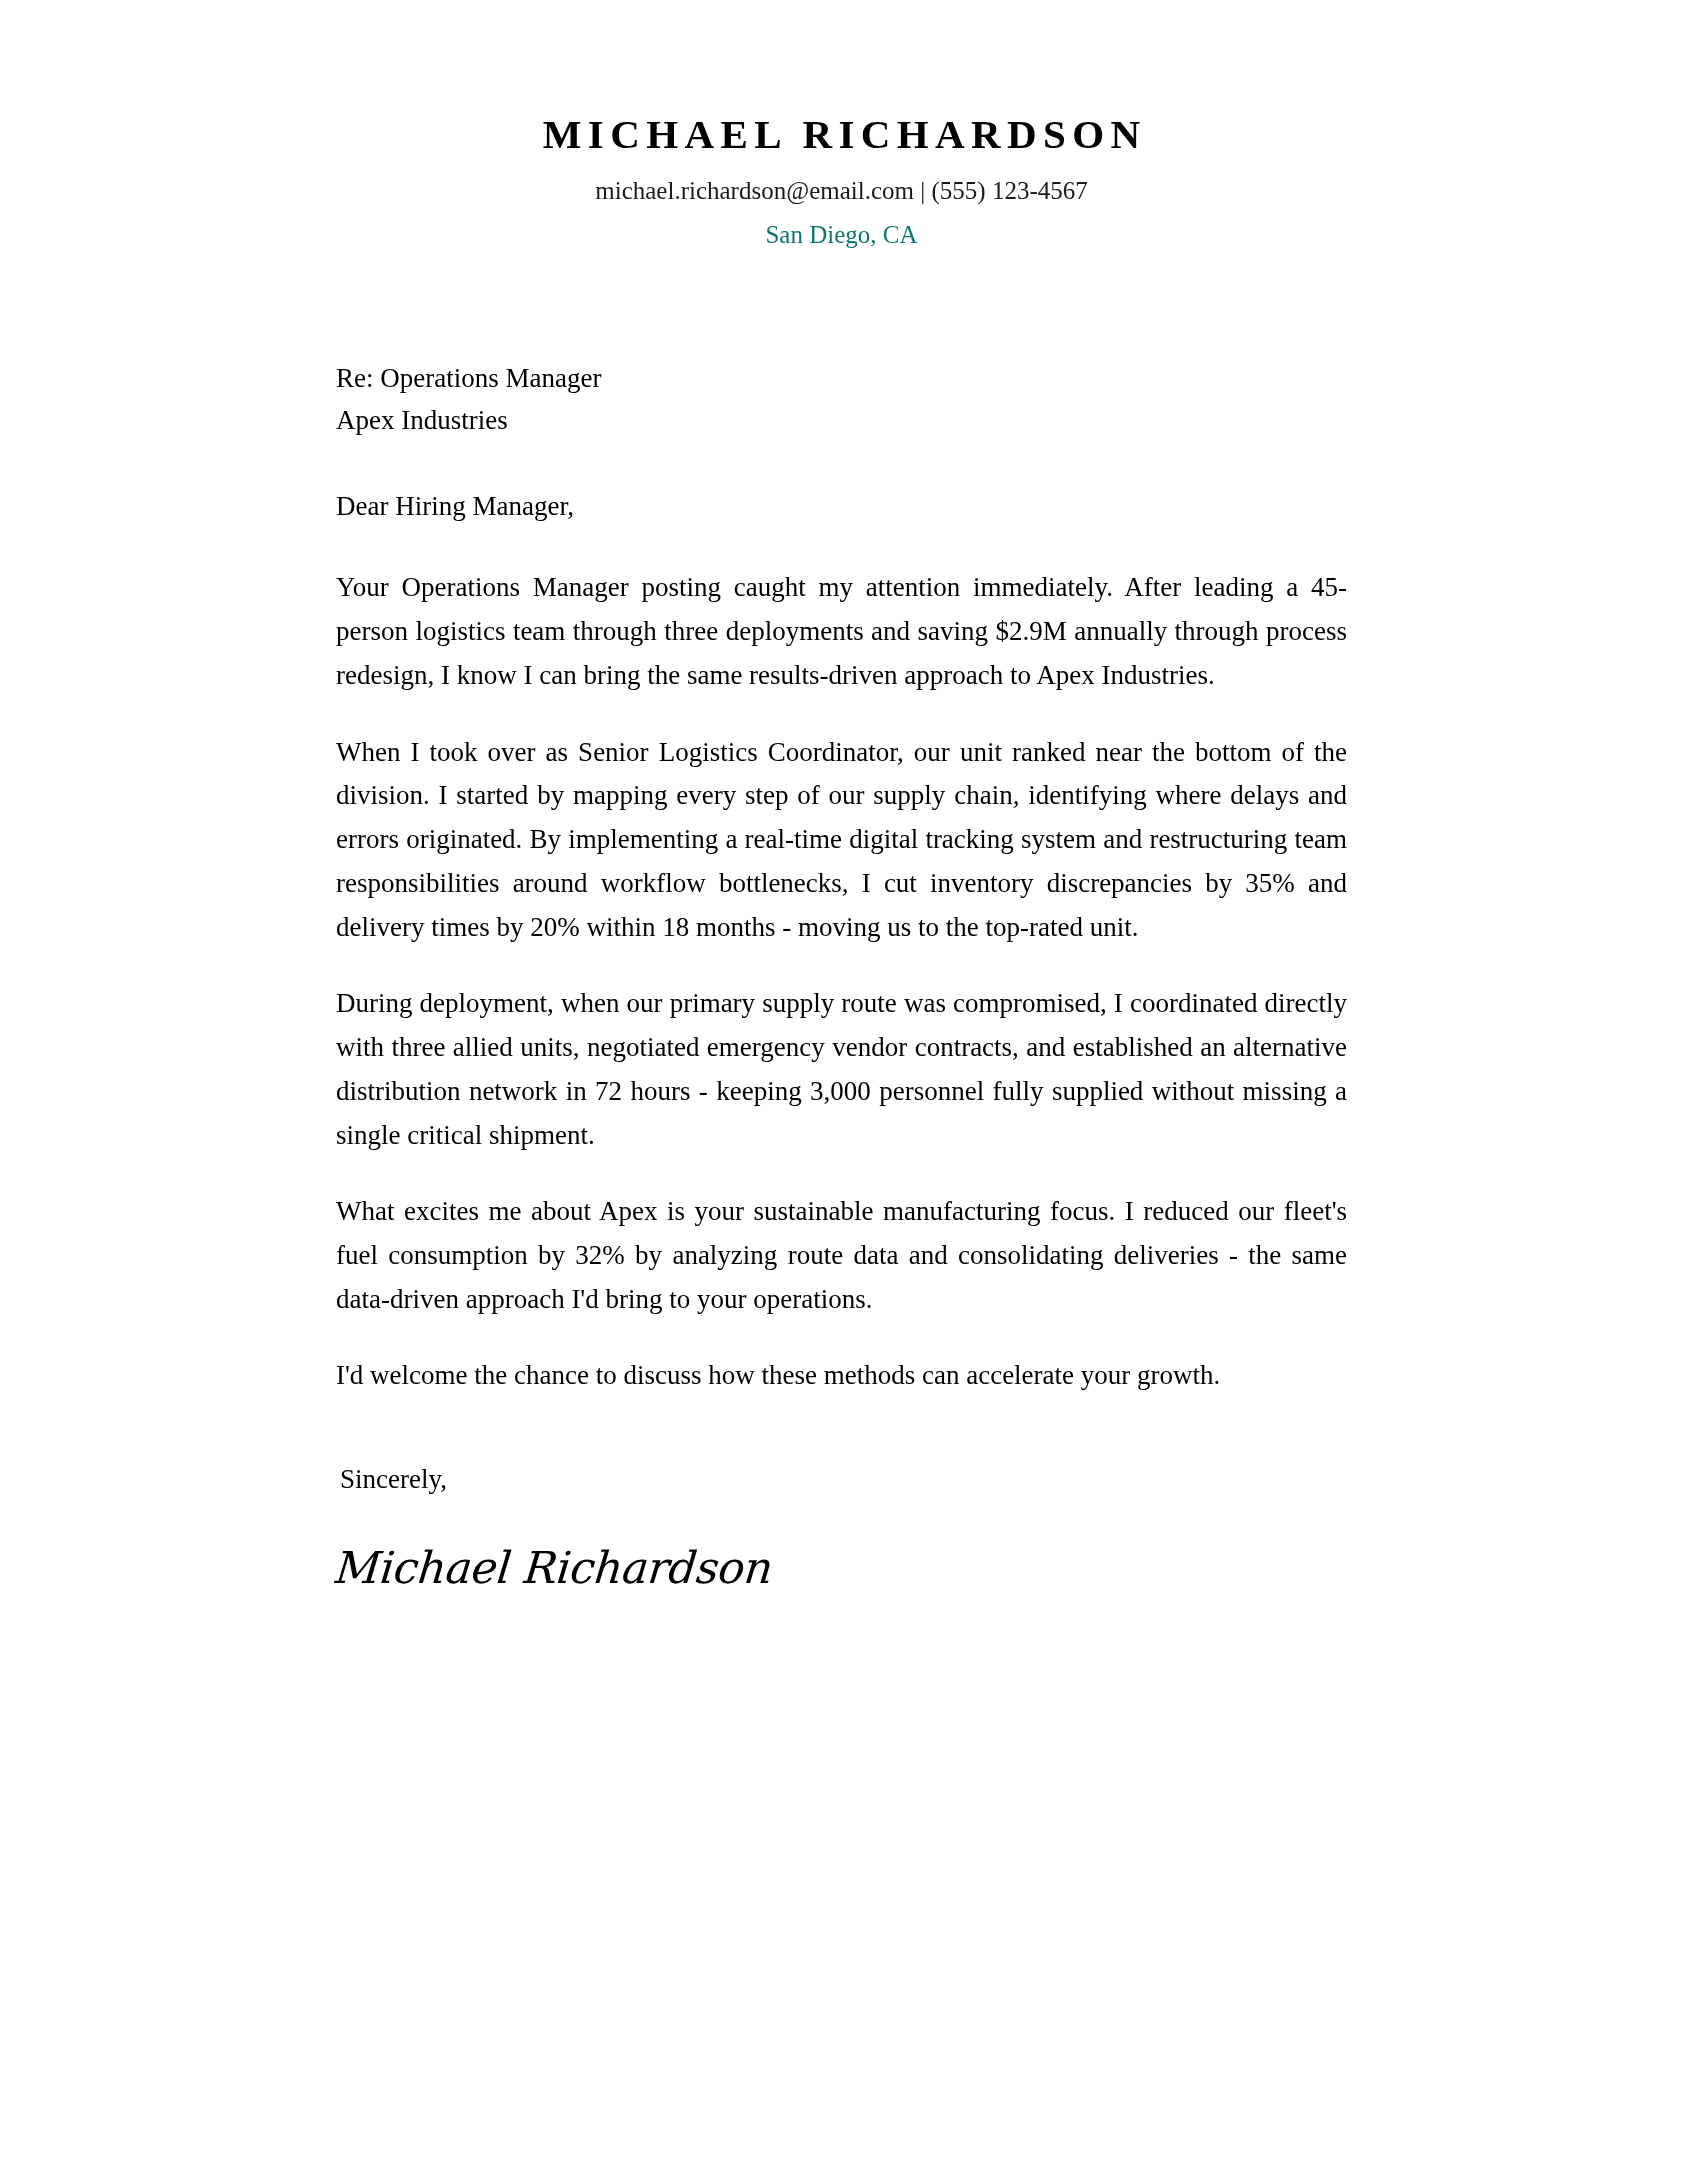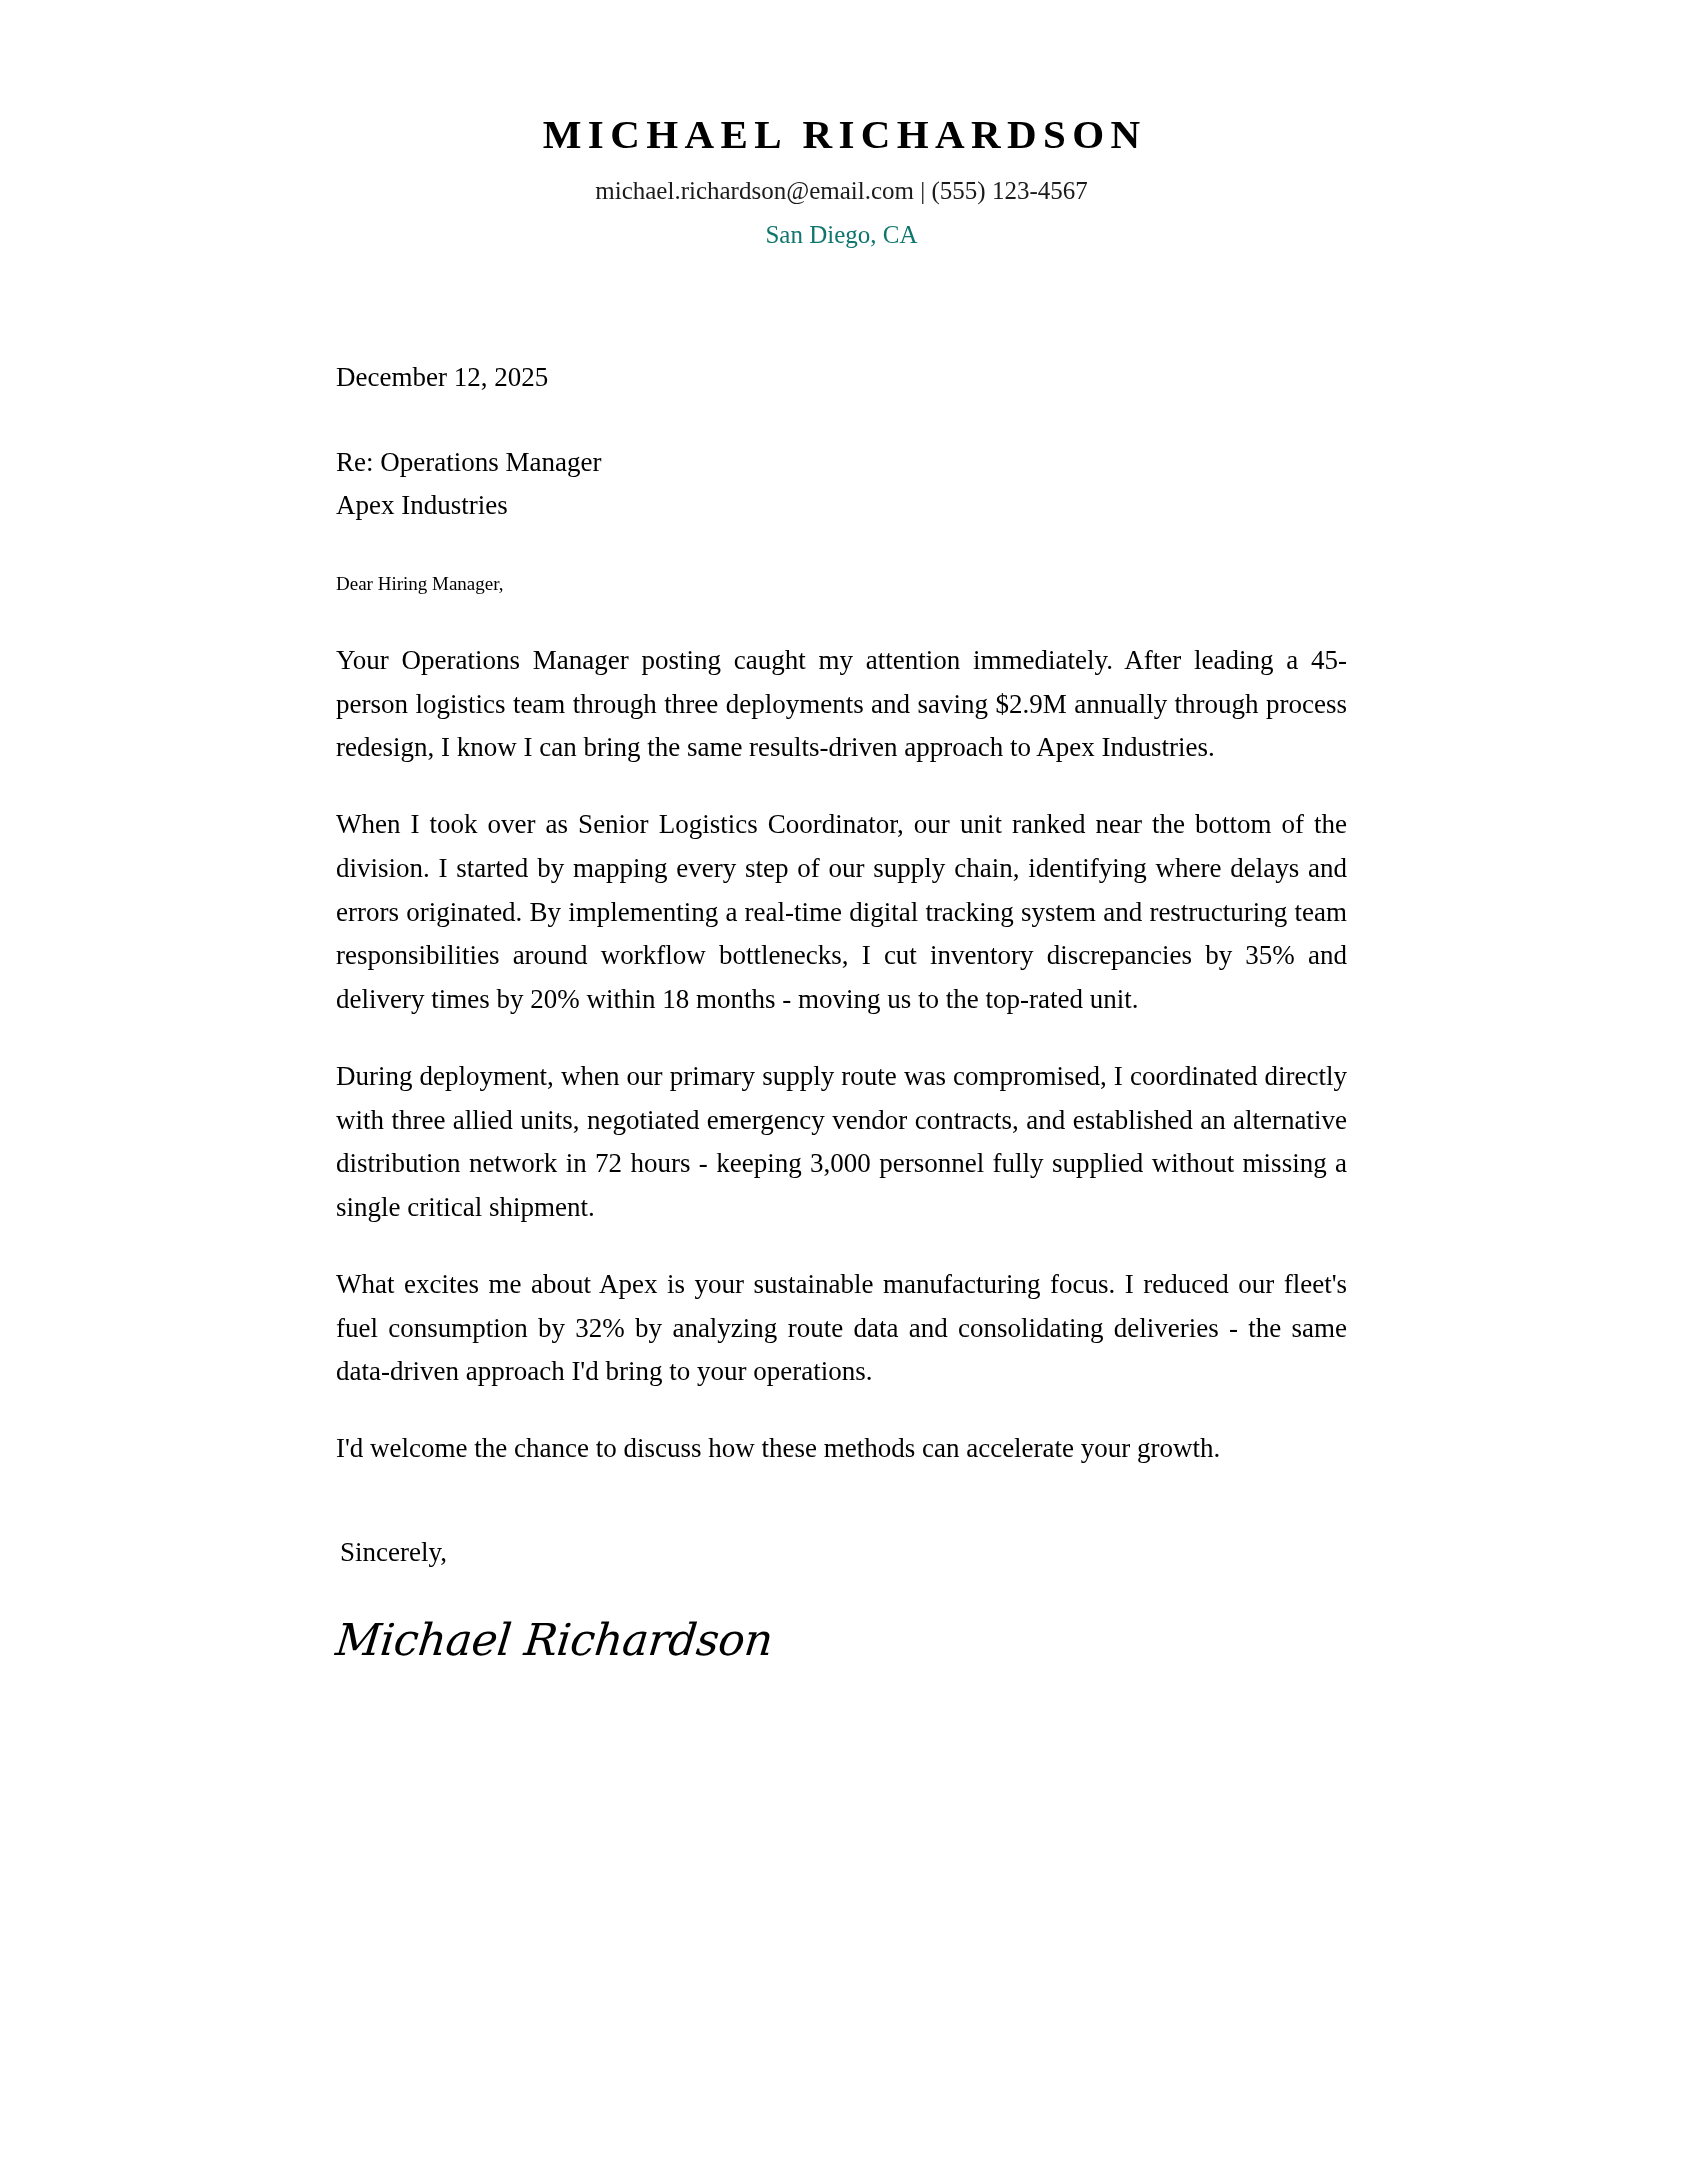--- a/index.html
+++ b/index.html
@@ -80,21 +80,21 @@
   }
   .recipient {
     margin: 0 0 44px 0;
   }
   .recipient-line {
     font-size: 27px;
     line-height: 1.58;
     margin: 0;
   }
   .salutation {
-    font-size: 19px;
+    font-size: 27px;
     line-height: 1.5;
     margin: 0 0 40px 0;
   }
   .para {
     font-size: 27px;
     line-height: 1.62;
     text-align: justify;
     text-justify: inter-word;
     margin: 0 0 33px 0;
     hyphens: none;
@@ -129,21 +129,20 @@
     <header class="letter-header">
       <h1 class="applicant-name">MICHAEL RICHARDSON</h1>
       <div class="contact-line">michael.richardson@email.com | (555) 123-4567</div>
       <div class="location-line">San Diego, CA</div>
     </header>
 
     <div class="letter-body">
 
       <div class="block-gap-top"></div>
 
-      <div class="date-line">December 12, 2025</div>
 
       <div class="recipient">
         <div class="recipient-line">Re: Operations Manager</div>
         <div class="recipient-line">Apex Industries</div>
       </div>
 
       <div class="salutation">Dear Hiring Manager,</div>
 
       <p class="para">Your Operations Manager posting caught my attention immediately. After leading a 45-person logistics team through three deployments and saving $2.9M annually through process redesign, I know I can bring the same results-driven approach to Apex Industries.</p>
 

